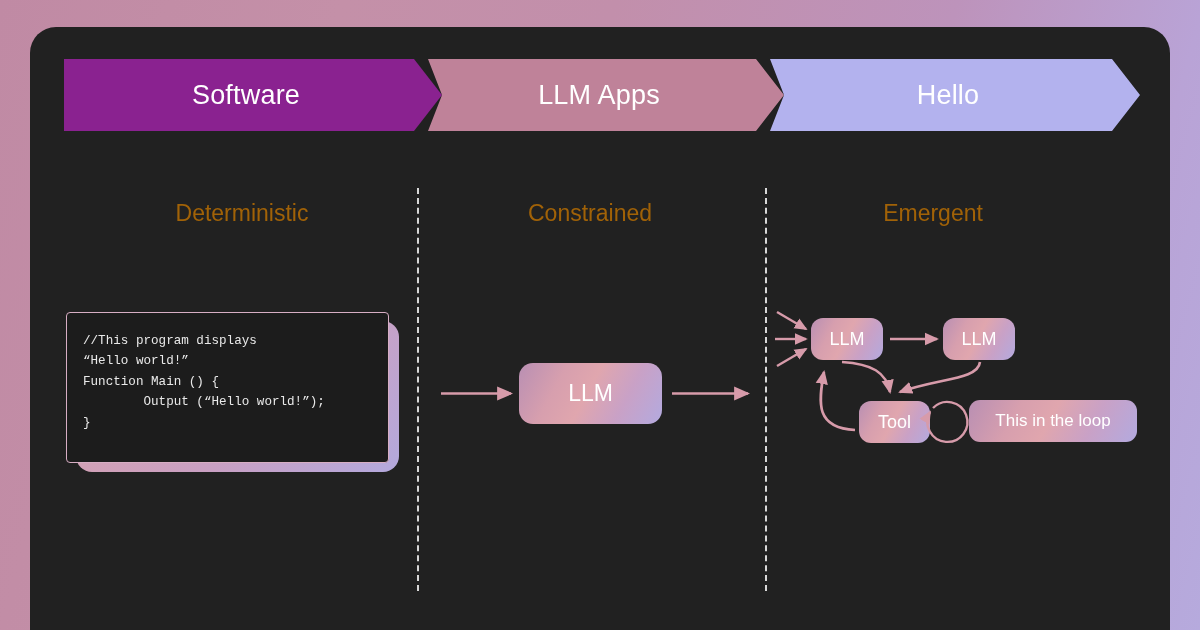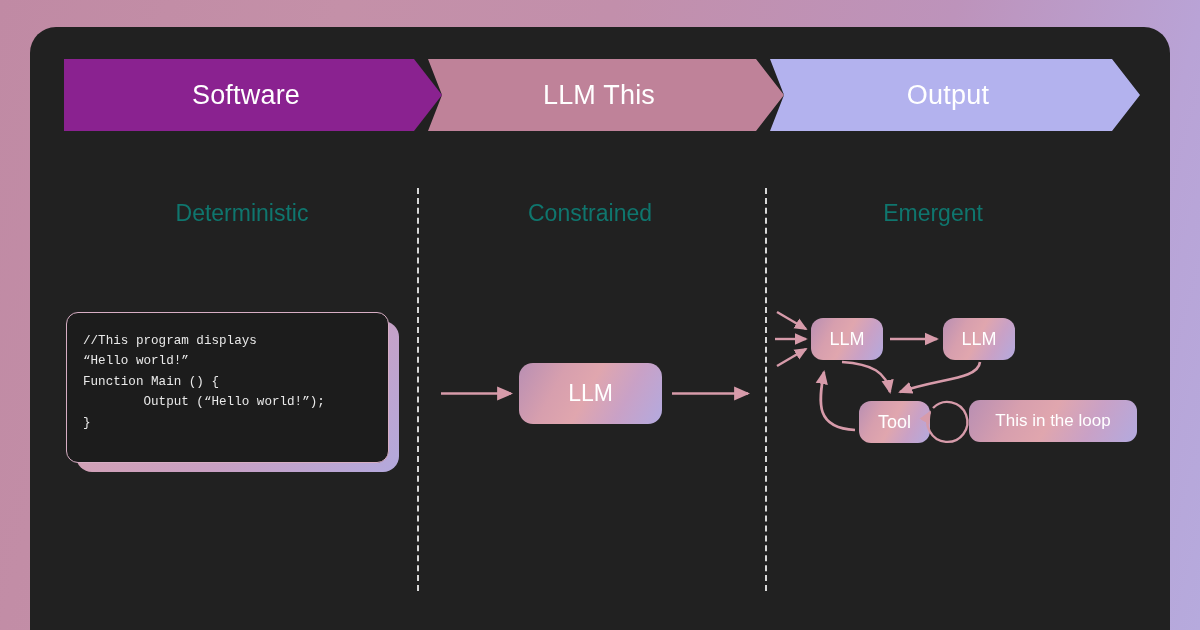--- a/index.html
+++ b/index.html
@@ -22,36 +22,36 @@
     position:relative; height:72px; display:flex; align-items:center; justify-content:center;
     color:#fff; font-size:27px; font-weight:400; letter-spacing:.2px;margin-left:28px;
   }
   .seg span { position:relative; z-index:2; padding-right:14px; }
   .seg-1 { width:378px; background:#8a2290; clip-path:polygon(0 0, calc(100% - 28px) 0, 100% 50%, calc(100% - 28px) 100%, 0 100%); }
   .seg-2 { width:356px; margin-left:-14px; background:#bf8299; clip-path:polygon(0 0, calc(100% - 28px) 0, 100% 50%, calc(100% - 28px) 100%, 0 100%, 14px 50%); }
   .seg-3 { width:370px; margin-left:-14px; background:#b3b2ee; clip-path:polygon(0 0, calc(100% - 28px) 0, 100% 50%, calc(100% - 28px) 100%, 0 100%, 14px 50%); }
 
   
   .colhead {
-    position:absolute; top:200px; color:#0f766e; font-size:23px; text-align:center;
+    position:absolute; top:200px; color:#a16207; font-size:23px; text-align:center;
     white-space:nowrap; transform:translateX(-50%);
   }
   .c1 { left:242px; } .c2 { left:590px; } .c3 { left:933px; }
 
   .vdash { position:absolute; top:188px; width:0; height:403px; border-left:2px dashed #d8d8d8; }
   .vd1 { left:417px; } .vd2 { left:765px; }
 
   
   .code-wrap { position:absolute; left:66px; top:312px; width:333px; height:160px; }
   .code-shadow {
     position:absolute; left:10px; top:9px; width:323px; height:151px; border-radius:16px;
     background:linear-gradient(135deg,#c99ab3 0%, #d2a1b6 30%, #c9a0c3 60%, #b3a9dd 100%);
   }
   .code-card {
-    position:absolute; left:0; top:0; width:323px; height:151px; border-radius:12px;
+    position:absolute; left:0; top:0; width:323px; height:151px; border-radius:4px;
     background:#1c1c1c; border:1.6px solid #d7aec4;
     padding:18px 4px 0 16px;
   }
   .code-card pre {
     font-family:"Liberation Mono", monospace; font-size:12.6px; line-height:1.62;
     color:#e9e9e9; white-space:pre;
   }
 
   
   .node {
@@ -72,24 +72,24 @@
 
 <div id="stage">
 
   <div class="panel"></div>
 
   <div class="banner">
     <div class="seg seg-1">
       <span>Software</span>
     </div>
     <div class="seg seg-2">
-      <span>LLM This</span>
+      <span>LLM Apps</span>
     </div>
     <div class="seg seg-3">
-      <span>Output</span>
+      <span>Hello</span>
     </div>
   </div>
 
   <div class="colhead c1">Deterministic</div>
   <div class="colhead c2">Constrained</div>
   <div class="colhead c3">Emergent</div>
 
   <div class="vdash vd1"></div>
   <div class="vdash vd2"></div>
 

